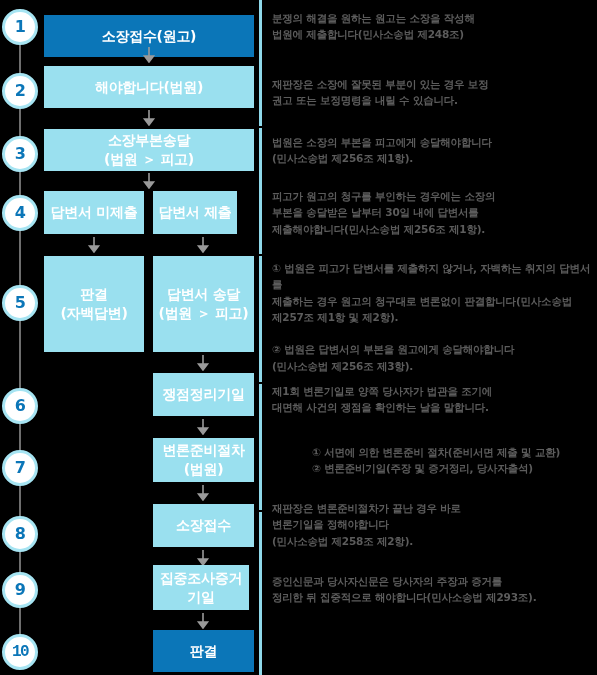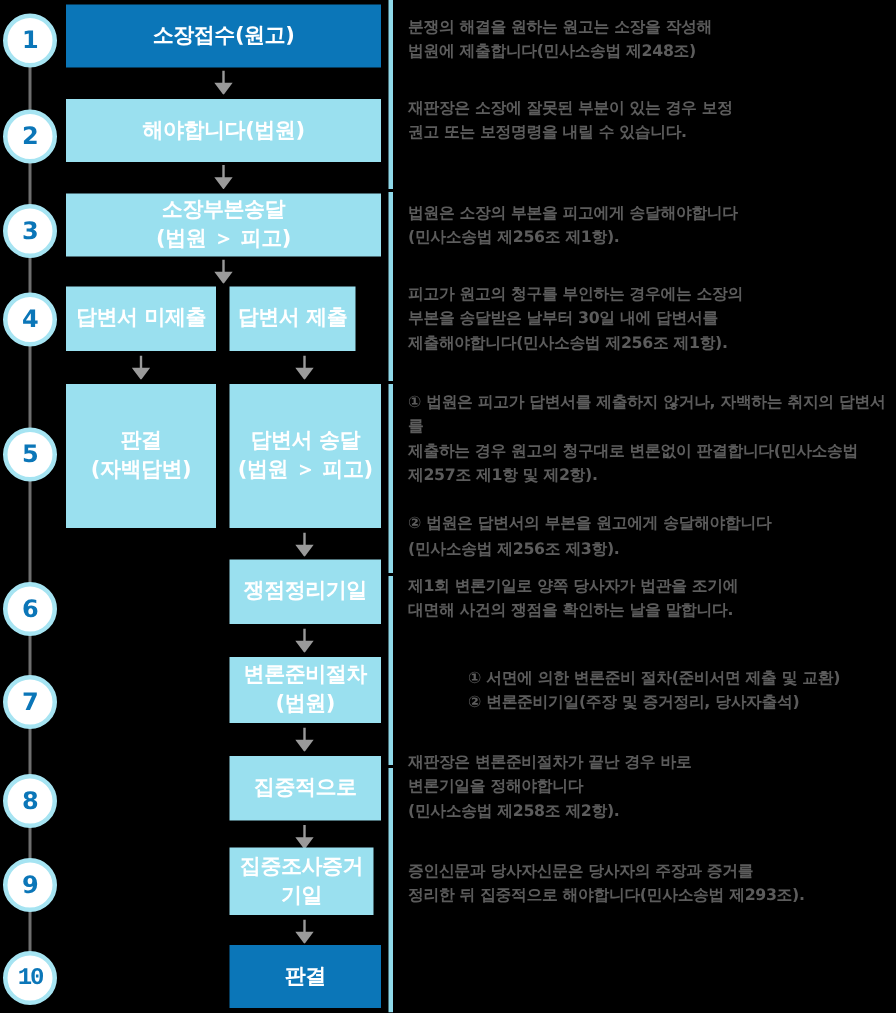--- a/index.html
+++ b/index.html
@@ -62,21 +62,21 @@
   <div class="step-circle" style="left:2px;top:73px;">2</div>
   <div class="step-circle" style="left:2px;top:136px;">3</div>
   <div class="step-circle" style="left:2px;top:195px;">4</div>
   <div class="step-circle" style="left:2px;top:285px;">5</div>
   <div class="step-circle" style="left:2px;top:388px;">6</div>
   <div class="step-circle" style="left:2px;top:450px;">7</div>
   <div class="step-circle" style="left:2px;top:516px;">8</div>
   <div class="step-circle" style="left:2px;top:572px;">9</div>
   <div class="step-circle wide" style="left:2px;top:634px;font-family:Liberation Mono, monospace;">10</div>
 
-  <div class="node primary" style="left:44px;top:3px;width:210px;height:42px;">소장접수(원고)</div>
+  <div class="node primary" style="left:44px;top:15px;width:210px;height:42px;">소장접수(원고)</div>
 
   <div class="arrow" style="left:142px;top:47px;">
     <svg width="14" height="16" viewBox="0 0 14 16">
         <path d="M7 0 L7 10 M2.5 9 L7 15 L11.5 9 Z" stroke="#9a9a9a" stroke-width="1.6" fill="#9a9a9a"></path>
       </svg>
   </div>
 
   <div class="node light" style="left:44px;top:66px;width:210px;height:42px;">해야합니다(법원)</div>
 
   <div class="arrow" style="left:142px;top:110px;">
@@ -125,40 +125,40 @@
   </div>
 
   <div class="node light" style="left:153px;top:438px;width:101px;height:44px;">변론준비절차<br>(법원)</div>
 
   <div class="arrow" style="left:196px;top:485px;">
     <svg width="14" height="16" viewBox="0 0 14 16">
         <path d="M7 0 L7 10 M2.5 9 L7 15 L11.5 9 Z" stroke="#9a9a9a" stroke-width="1.6" fill="#9a9a9a"></path>
       </svg>
   </div>
 
-  <div class="node light" style="left:153px;top:504px;width:101px;height:43px;">집중적으로</div>
+  <div class="node light" style="left:153px;top:504px;width:101px;height:43px;">소장접수</div>
 
   <div class="arrow" style="left:196px;top:550px;">
     <svg width="14" height="16" viewBox="0 0 14 16">
         <path d="M7 0 L7 10 M2.5 9 L7 15 L11.5 9 Z" stroke="#9a9a9a" stroke-width="1.6" fill="#9a9a9a"></path>
       </svg>
   </div>
 
   <div class="node light" style="left:153px;top:565px;width:96px;height:45px;">집중조사증거<br>기일</div>
 
   <div class="arrow" style="left:196px;top:613px;">
     <svg width="14" height="16" viewBox="0 0 14 16">
         <path d="M7 0 L7 10 M2.5 9 L7 15 L11.5 9 Z" stroke="#9a9a9a" stroke-width="1.6" fill="#9a9a9a"></path>
       </svg>
   </div>
 
   <div class="node primary" style="left:153px;top:630px;width:101px;height:42px;">판결</div>
 
   <div class="note" style="top:10px;">분쟁의 해결을 원하는 원고는 소장을 작성해<br>법원에 제출합니다(민사소송법 제248조)</div>
-  <div class="note" style="top:64px;">재판장은 소장에 잘못된 부분이 있는 경우 보정<br>권고 또는 보정명령을 내릴 수 있습니다.</div>
+  <div class="note" style="top:76px;">재판장은 소장에 잘못된 부분이 있는 경우 보정<br>권고 또는 보정명령을 내릴 수 있습니다.</div>
   <div class="note" style="top:134px;">법원은 소장의 부본을 피고에게 송달해야합니다<br>(민사소송법 제256조 제1항).</div>
   <div class="note" style="top:188px;">피고가 원고의 청구를 부인하는 경우에는 소장의<br>부본을 송달받은 날부터 30일 내에 답변서를<br>제출해야합니다(민사소송법 제256조 제1항).</div>
   <div class="note" style="top:260px;">① 법원은 피고가 답변서를 제출하지 않거나, 자백하는 취지의 답변서를<br>제출하는 경우 원고의 청구대로 변론없이 판결합니다(민사소송법<br>제257조 제1항 및 제2항).<br><br>② 법원은 답변서의 부본을 원고에게 송달해야합니다<br>(민사소송법 제256조 제3항).</div>
   <div class="note" style="top:383px;">제1회 변론기일로 양쪽 당사자가 법관을 조기에<br>대면해 사건의 쟁점을 확인하는 날을 말합니다.</div>
   <div class="note" style="top:444px;margin-left:40px;">① 서면에 의한 변론준비 절차(준비서면 제출 및 교환)<br>② 변론준비기일(주장 및 증거정리, 당사자출석)</div>
   <div class="note" style="top:500px;">재판장은 변론준비절차가 끝난 경우 바로<br>변론기일을 정해야합니다<br>(민사소송법 제258조 제2항).</div>
   <div class="note" style="top:573px;">증인신문과 당사자신문은 당사자의 주장과 증거를<br>정리한 뒤 집중적으로 해야합니다(민사소송법 제293조).</div>
 
 </div>
 

